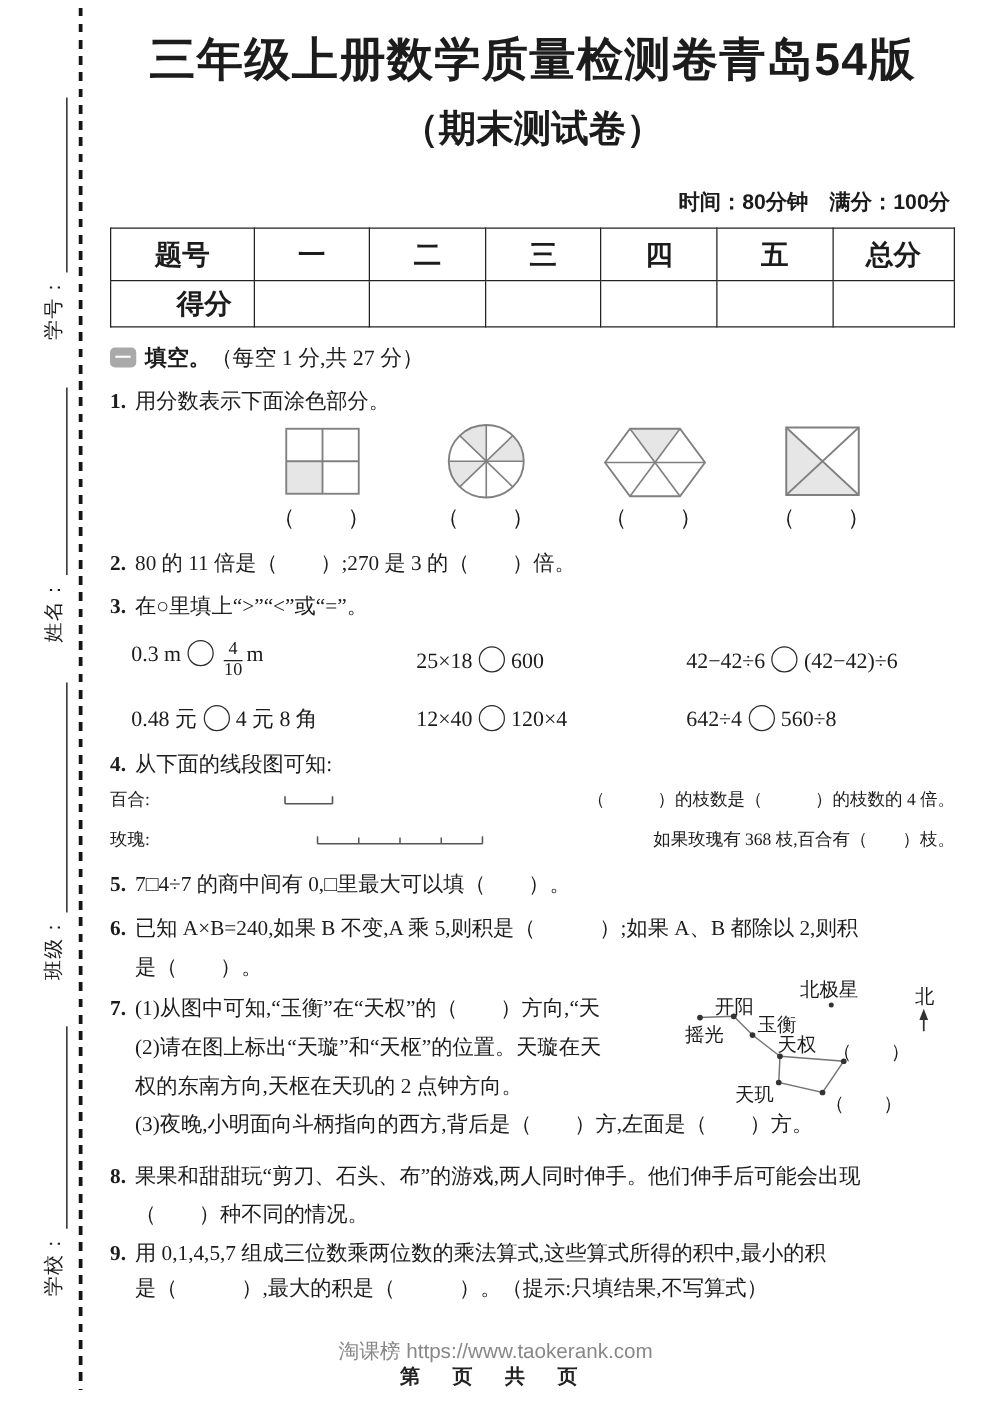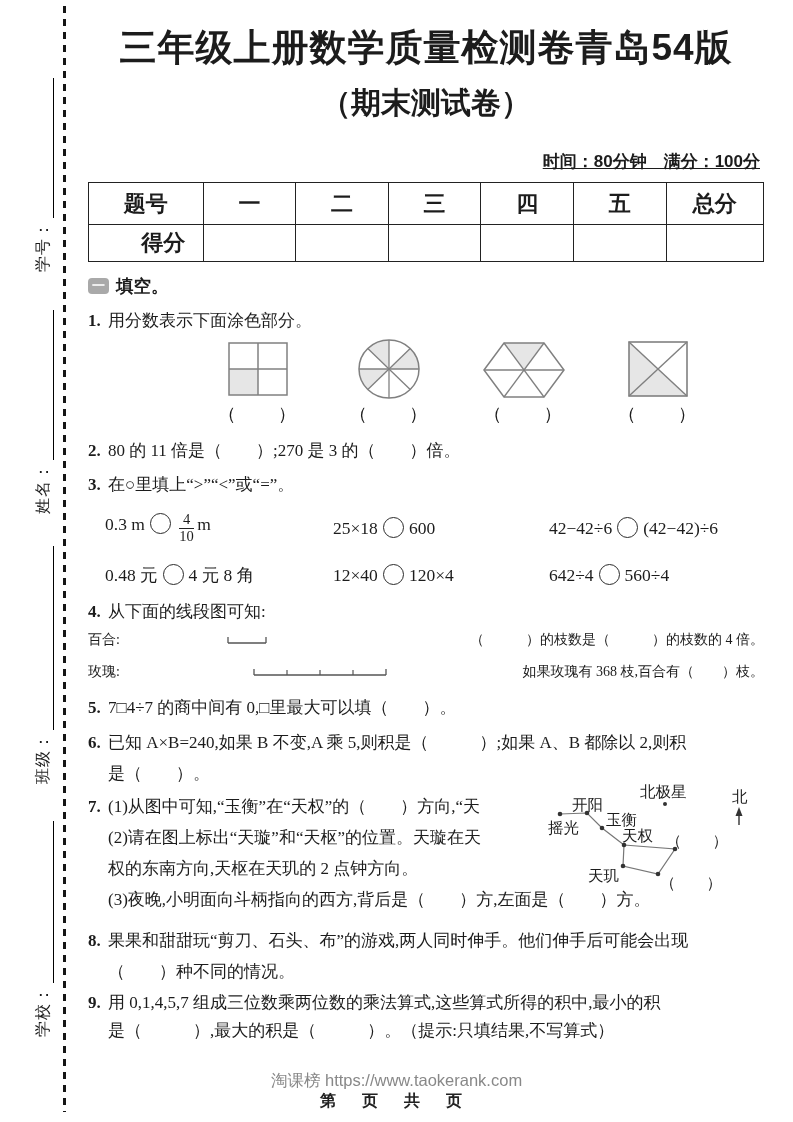--- a/index.html
+++ b/index.html
@@ -13,21 +13,21 @@
   .sf-label{font-weight:400;letter-spacing:1px;}
   .sf-line{flex:1;border-bottom:1.6px solid #000;height:13px;}
   .sf1{top:272px;width:194px}.sf2{top:514px;width:204px}.sf3{top:784px;width:238px}.sf4{top:1037px;width:216px}
   
   .main{position:absolute;left:88px;top:0;width:676px;}
   .title{margin:25px 0 0 0;text-align:center;font-size:37px;line-height:1.22;font-weight:800;
          font-family:"Liberation Sans","DejaVu Sans",sans-serif;letter-spacing:1px;}
   .subtitle{margin:13px 0 0 0;text-align:center;font-size:30px;font-weight:800;
          font-family:"Liberation Sans","DejaVu Sans",sans-serif;}
   .meta{margin-top:26px;text-align:right;font-size:17px;font-weight:700;padding-right:4px;
-         font-family:"Liberation Sans","DejaVu Sans",sans-serif;text-decoration:underline;}
+         font-family:"Liberation Sans","DejaVu Sans",sans-serif;}
   
   .score-table{width:100%;border-collapse:collapse;table-layout:fixed;margin-top:9px;}
   .score-table th,.score-table td{border:1.7px solid #222;text-align:center;
          font-size:22px;font-weight:700;padding:0;}
   .score-table tr:first-child th{height:41px;}
   .score-table tr:last-child td{height:36px;padding-left:35px;}
   .col-label{width:16.5%;} .col-mid{width:13.3%;} .col-total{width:14%;}
   
   .section-head{margin-top:12px;font-size:17.5px;display:flex;align-items:center;}
   .badge{display:inline-block;width:21px;height:16px;background:#a9a9a9;color:#fff;border-radius:4px;
@@ -117,20 +117,21 @@
         <td></td>
         <td></td>
         <td></td>
       </tr>
     </tbody>
       </table>
 
     <div class="section-head">
       <span class="badge">一</span>
       <span class="section-title">填空。</span>
+      <span>（每空 1 分,共 27 分）</span>
     </div>
 
     <div class="q">
       <span class="qnum">1.</span>
       <span class="qline">用分数表示下面涂色部分。</span>
     </div>
     <div class="shapes">
       <div class="fig-col">
         <svg width="66" height="62" viewBox="0 0 66 62">
           <rect x="4" y="31" width="29" height="26" fill="#e6e6e6"></rect>
@@ -196,21 +197,21 @@
       </span>
     </div>
     <div class="cmp-row r2">
       <span class="cmp1">
         <span>0.48 元</span><span class="circ"></span><span>4 元 8 角</span>
       </span>
       <span class="cmp2">
         <span>12×40</span><span class="circ"></span><span>120×4</span>
       </span>
       <span class="cmp3">
-        <span>642÷4</span><span class="circ"></span><span>560÷4</span>
+        <span>642÷4</span><span class="circ"></span><span>560÷8</span>
       </span>
     </div>
 
     <div class="q" style="margin-top:13px">
       <span class="qnum">4.</span>
       <span class="qline">从下面的线段图可知:</span>
     </div>
     <div class="seg-row">
       <span class="seg-label">百合:</span>
       <svg width="44" height="14" viewBox="0 0 44 14">

